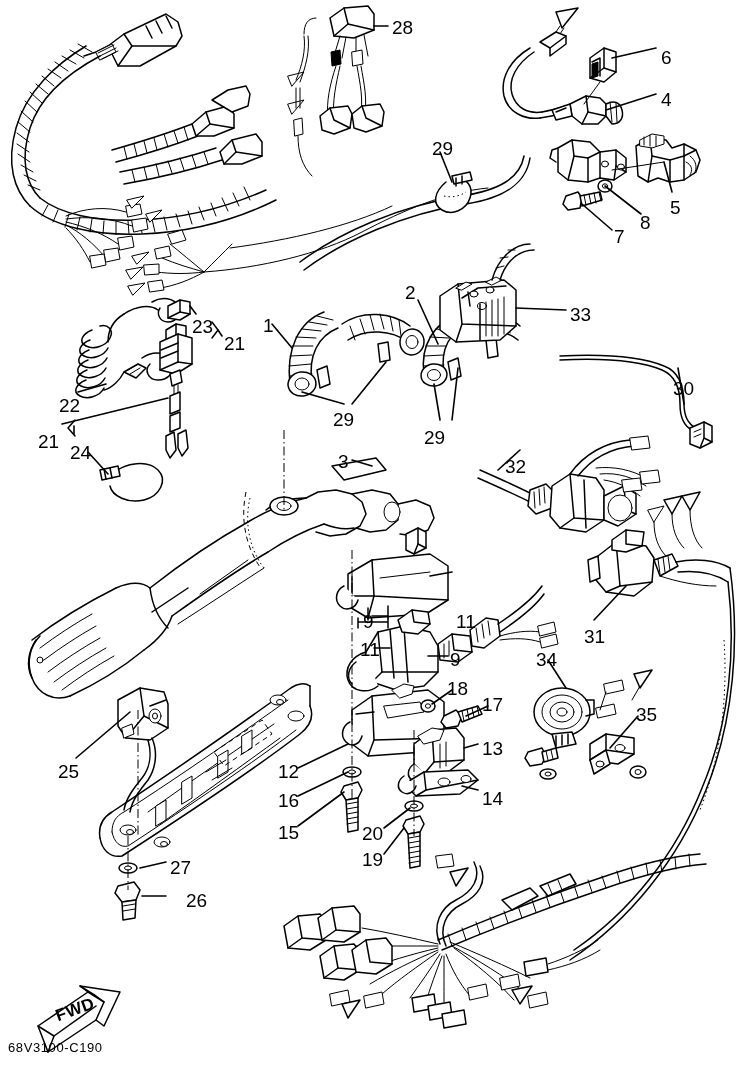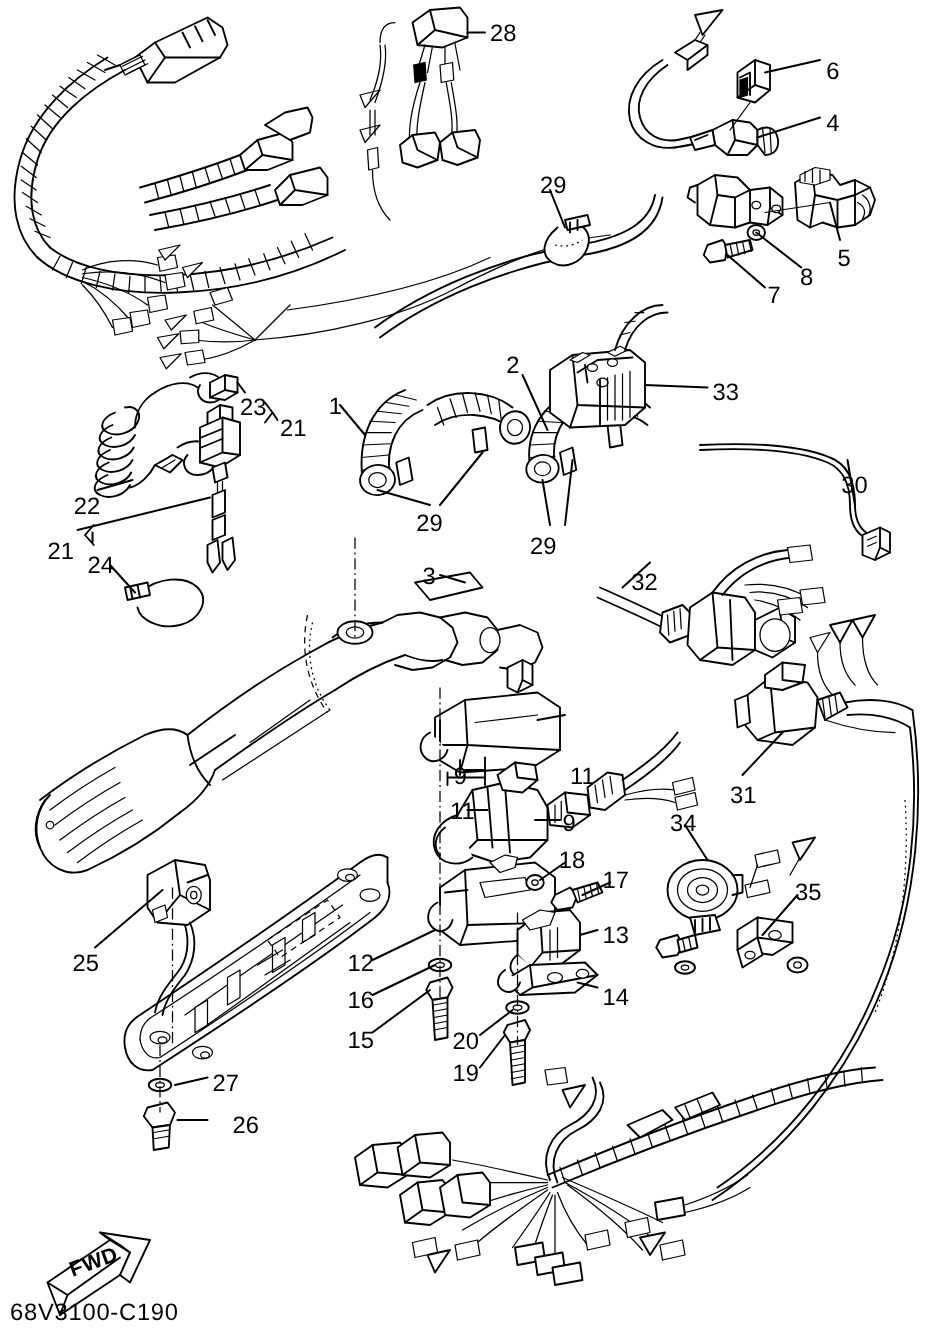--- a/index.html
+++ b/index.html
@@ -31,21 +31,21 @@
     letter-spacing:0px;
     white-space:nowrap;
     user-select:none;
   }
   
   #partno{
     position:absolute;
     left:8px;
     top:1040px;
     font-family:"Liberation Sans", sans-serif;
-    font-size:19px;
+    font-size:13px;
     letter-spacing:0.6px;
     color:#000000;
     white-space:nowrap;
   }
   #fwd-label{
     position:absolute;
     font-family:"Liberation Sans", sans-serif;
     font-weight:bold;
     font-size:17px;
     color:#000;

